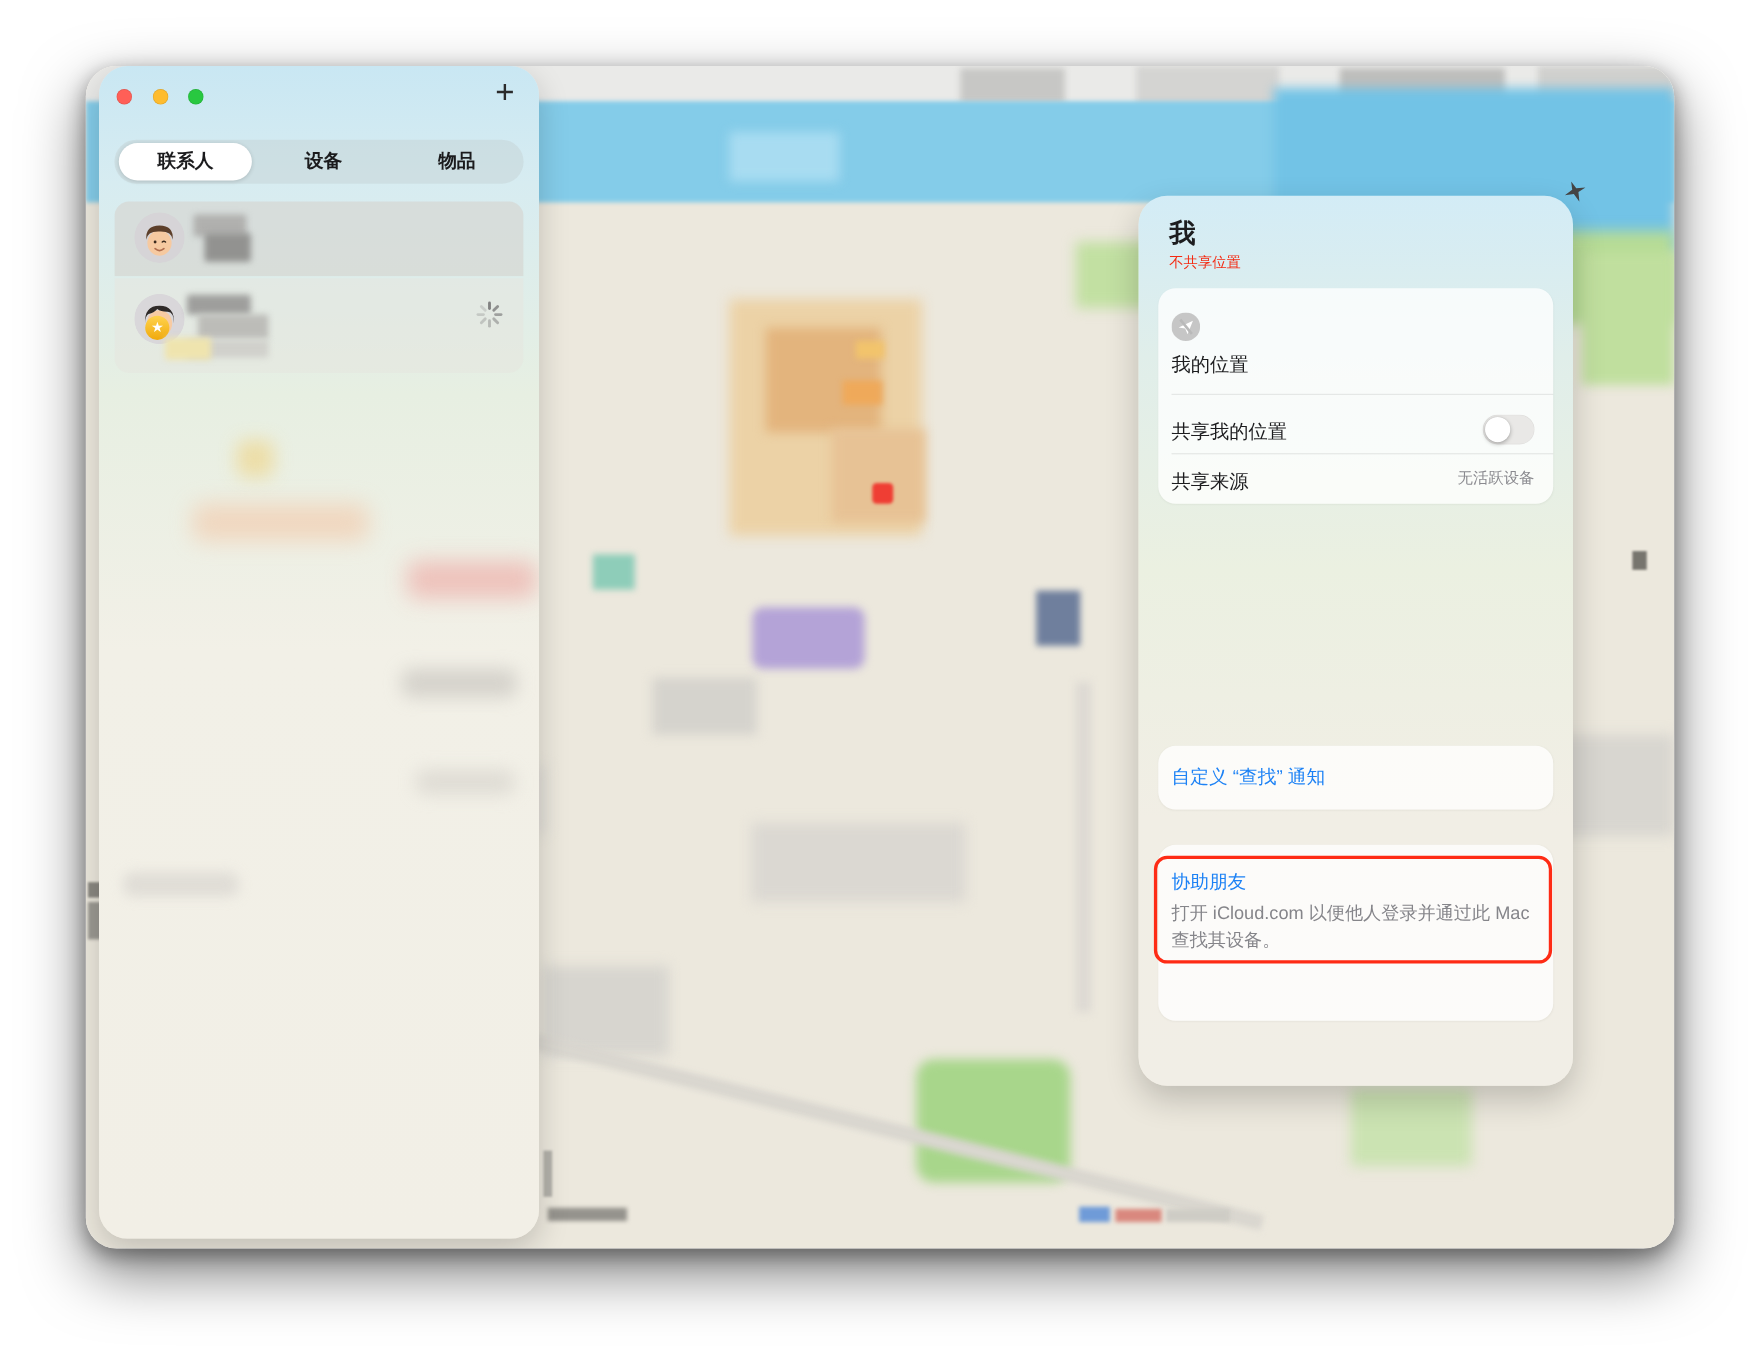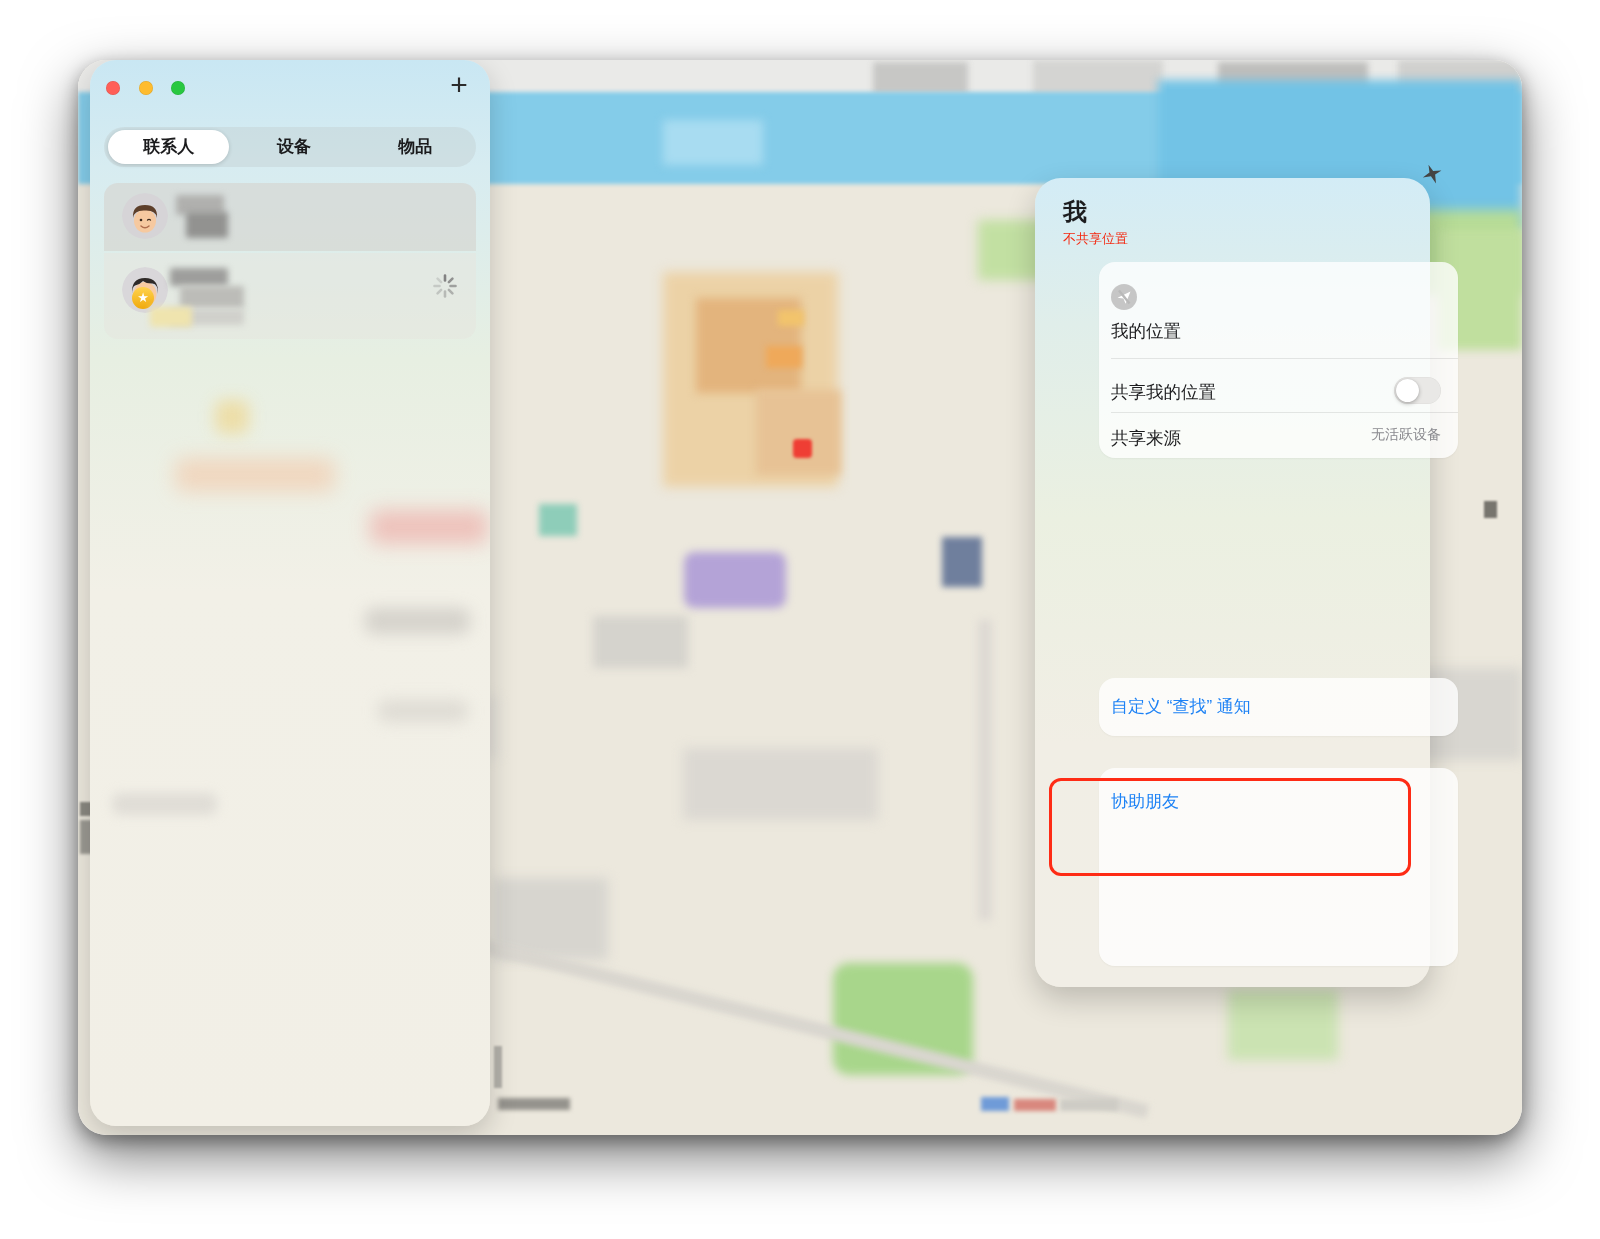--- a/index.html
+++ b/index.html
@@ -40,23 +40,23 @@
     text-align:center;}
   .spinner{position:absolute;right:17px;top:19px;width:28px;height:28px;}
   .side-blob{position:absolute;border-radius:8px;}
   
   .panel{position:absolute;left:957px;top:118px;width:395px;height:809px;border-radius:26px;
     background:linear-gradient(180deg,#d3ecf6 0%,#e0eeea 18%,#ebf0e1 42%,#f1eee5 70%,#f1eee6 100%);
     box-shadow:0 12px 30px rgba(0,0,0,.20);}
   .p-title{position:absolute;left:28px;top:18px;font-size:24px;font-weight:700;}
   .p-status{position:absolute;left:28px;top:52px;font-size:13px;font-weight:500;color:#f42a12;}
   .card{position:absolute;left:18px;width:359px;background:rgba(255,255,255,.78);
-    border-radius:16px;box-shadow:0 1px 2px rgba(0,0,0,.04);margin-left:46px;}
+    border-radius:16px;box-shadow:0 1px 2px rgba(0,0,0,.04);}
   .card1{top:84px;height:196px;} .card2{top:309px;height:146px;}
-  .card3{top:500px;height:58px;} .card4{top:590px;height:198px;}
+  .card3{top:500px;height:58px;} .card4{top:590px;height:160px;}
   .cicon{position:absolute;left:12px;width:26px;height:26px;}
   .clabel{position:absolute;left:12px;font-size:17.5px;color:#1c1c1e;}
   .cdiv{position:absolute;left:12px;right:0;height:1px;background:rgba(0,0,0,.09);}
   .cvalue{position:absolute;right:17px;font-size:14px;color:#8a8a8f;}
   .toggle{position:absolute;right:17px;width:47px;height:27px;border-radius:14px;background:#e9e8e6;
     box-shadow:inset 0 0 0 .5px rgba(0,0,0,.05);cursor:pointer;}
   .knob{width:23px;height:23px;margin:2px;border-radius:50%;background:#fff;
     box-shadow:0 1.5px 4px rgba(0,0,0,.28),0 0 1px rgba(0,0,0,.16);}
   .link{color:#1d82f5;font-size:17px;font-weight:500;cursor:pointer;}
   .card3 .link{position:absolute;left:12px;top:17px;}
@@ -211,18 +211,19 @@
       <div class="cvalue" style="top:164px;">无活跃设备</div>
     </div>
 
 
     <div class="card card3">
       <span class="link">自定义 “查找” 通知</span>
     </div>
 
     <div class="card card4">
       <span class="link help-link">协助朋友</span>
+      <div class="help-desc">打开 iCloud.com 以便他人登录并通过此 Mac 查找其设备。</div>
     </div>
 
     <div class="red-box"></div>
   </div>
 
 </div>
 
 </body></html>

